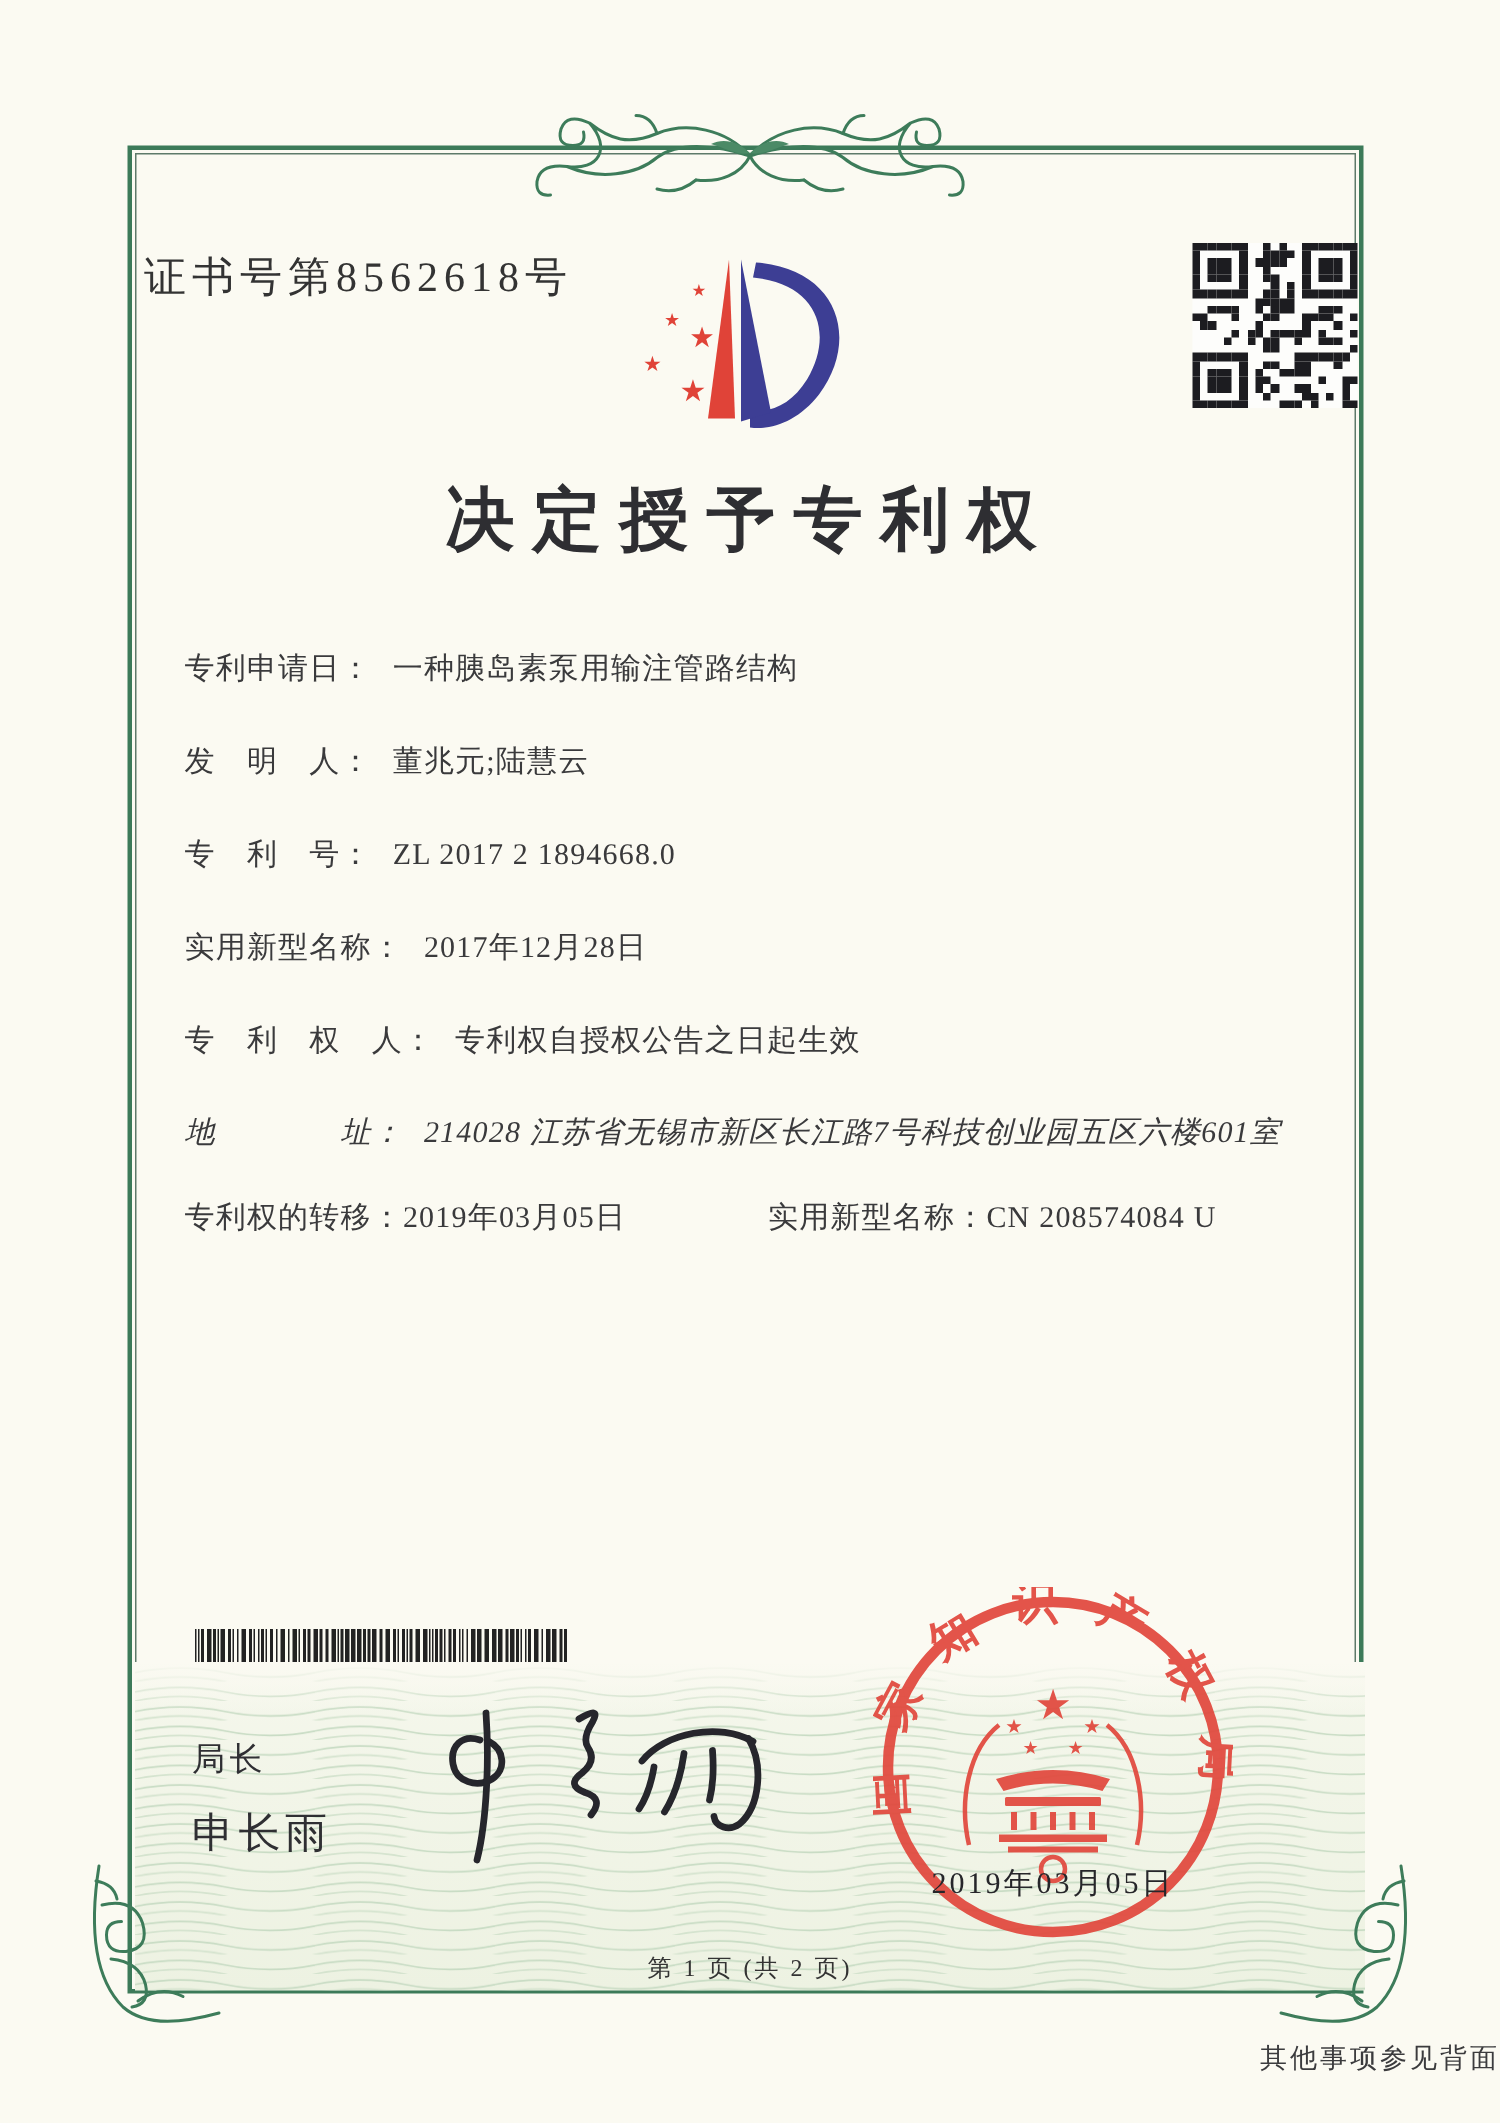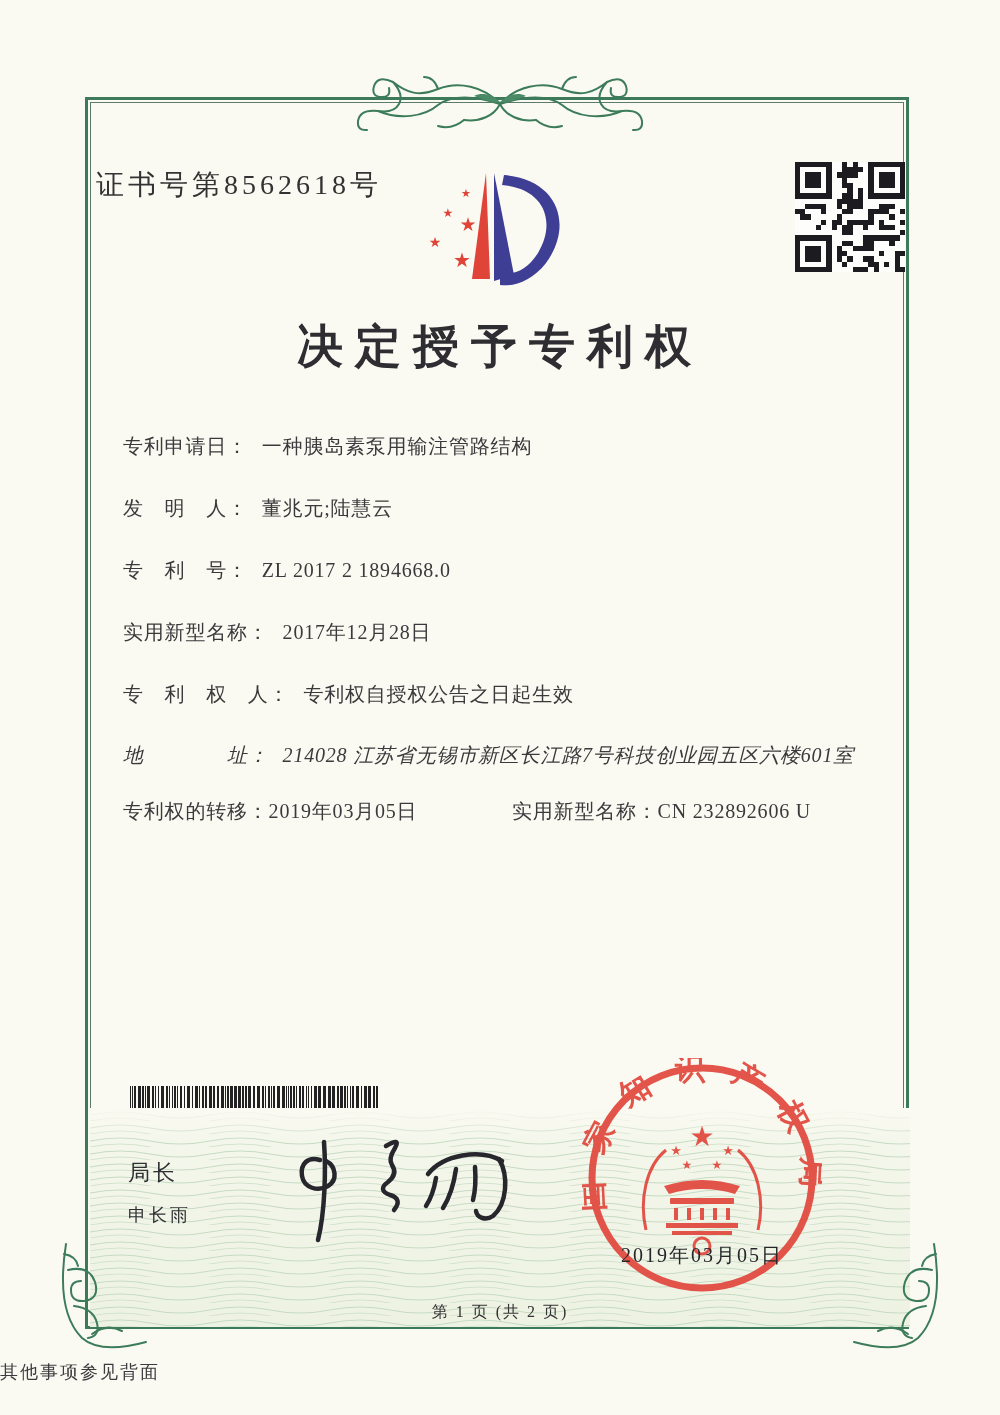--- a/index.html
+++ b/index.html
@@ -56,29 +56,29 @@
   .grant .g2{position:absolute;left:389px;top:0;}
   
   .body-text{position:absolute;left:121px;top:843px;width:764px;font-size:19.5px;line-height:1.92;letter-spacing:0.6px;color:#3b3b3d;}
   .body-text p{margin:0;text-indent:2em;}
   
   .barcode{position:absolute;left:130px;top:1086px;width:256px;height:22px;font-size:0;white-space:nowrap;overflow:hidden;}
   .barcode span{display:inline-block;height:100%;background:#222;}
   .barcode i{display:inline-block;height:100%;}
   
   .sig-role{position:absolute;left:128px;top:1158px;font-size:22px;letter-spacing:3px;color:#2f2f33;}
-  .sig-name{position:absolute;left:128px;top:1203px;font-size:18px;letter-spacing:3px;color:#2f2f33;}
+  .sig-name{position:absolute;left:128px;top:1203px;font-size:28px;letter-spacing:3px;color:#2f2f33;}
   .autograph{position:absolute;left:278px;top:1130px;width:245px;height:120px;}
   
   .seal{position:absolute;left:582px;top:1058px;width:240px;height:240px;}
   .seal-date{position:absolute;left:585px;top:1242px;width:234px;text-align:center;
     font-size:20px;letter-spacing:2px;color:#26262a;}
   
   .page-num{position:absolute;left:0;top:1302px;width:1000px;text-align:center;font-size:16px;color:#333;letter-spacing:2px;}
-  .back-note{position:absolute;left:0;top:1360px;width:1000px;text-align:left;font-size:18px;color:#3b3b3d;letter-spacing:2px;}
+  .back-note{position:absolute;left:0;top:1360px;width:1000px;text-align:right;font-size:18px;color:#3b3b3d;letter-spacing:2px;}
 </style>
 </head>
 <body>
 
 <div class="frame-outer">
   <div class="frame-inner"></div>
 </div>
 
 <div class="guilloche">
   <svg>
@@ -606,21 +606,21 @@
 <div class="field f4">
   <span class="flabel">专　利　权　人：</span><span class="fvalue">专利权自授权公告之日起生效</span>
 </div>
 <div class="field f5">
   <span class="flabel">地　　　　址：</span><span class="fvalue wrap">214028  江苏省无锡市新区长江路7号科技创业园五区六楼601室</span>
 </div>
 
 <div class="grant">
   <span>专利权的转移：</span><span>2019年03月05日</span>
   <span class="g2">
-    <span>实用新型名称：</span><span>CN 232892606 U</span>
+    <span>实用新型名称：</span><span>CN 208574084 U</span>
   </span>
 </div>
 
 <div class="body-text">
 </div>
 
 <div class="barcode" id="barcode"><span style="width: 1px;"></span><i style="width: 1px;"></i><span style="width: 1px;"></span><i style="width: 1px;"></i><span style="width: 2px;"></span><i style="width: 2px;"></i><span style="width: 3px;"></span><i style="width: 1px;"></i><span style="width: 2px;"></span><i style="width: 1px;"></i><span style="width: 1px;"></span><i style="width: 1px;"></i><span style="width: 3px;"></span><i style="width: 2px;"></i><span style="width: 2px;"></span><i style="width: 1px;"></i><span style="width: 1px;"></span><i style="width: 2px;"></i><span style="width: 1px;"></span><i style="width: 2px;"></i><span style="width: 3px;"></span><i style="width: 2px;"></i><span style="width: 2px;"></span><i style="width: 1px;"></i><span style="width: 1px;"></span><i style="width: 2px;"></i><span style="width: 1px;"></span><i style="width: 1px;"></i><span style="width: 2px;"></span><i style="width: 1px;"></i><span style="width: 1px;"></span><i style="width: 2px;"></i><span style="width: 2px;"></span><i style="width: 2px;"></i><span style="width: 1px;"></span><i style="width: 2px;"></i><span style="width: 3px;"></span><i style="width: 2px;"></i><span style="width: 1px;"></span><i style="width: 2px;"></i><span style="width: 3px;"></span><i style="width: 1px;"></i><span style="width: 1px;"></span><i style="width: 2px;"></i><span style="width: 2px;"></span><i style="width: 1px;"></i><span style="width: 2px;"></span><i style="width: 2px;"></i><span style="width: 3px;"></span><i style="width: 1px;"></i><span style="width: 2px;"></span><i style="width: 2px;"></i><span style="width: 2px;"></span><i style="width: 2px;"></i><span style="width: 3px;"></span><i style="width: 1px;"></i><span style="width: 1px;"></span><i style="width: 1px;"></i><span style="width: 2px;"></span><i style="width: 1px;"></i><span style="width: 3px;"></span><i style="width: 1px;"></i><span style="width: 3px;"></span><i style="width: 1px;"></i><span style="width: 3px;"></span><i style="width: 1px;"></i><span style="width: 2px;"></span><i style="width: 1px;"></i><span style="width: 2px;"></span><i style="width: 1px;"></i><span style="width: 3px;"></span><i style="width: 2px;"></i><span style="width: 2px;"></span><i style="width: 2px;"></i><span style="width: 3px;"></span><i style="width: 2px;"></i><span style="width: 2px;"></span><i style="width: 1px;"></i><span style="width: 1px;"></span><i style="width: 2px;"></i><span style="width: 2px;"></span><i style="width: 1px;"></i><span style="width: 1px;"></span><i style="width: 1px;"></i><span style="width: 2px;"></span><i style="width: 2px;"></i><span style="width: 3px;"></span><i style="width: 2px;"></i><span style="width: 3px;"></span><i style="width: 1px;"></i><span style="width: 1px;"></span><i style="width: 1px;"></i><span style="width: 1px;"></span><i style="width: 1px;"></i><span style="width: 2px;"></span><i style="width: 1px;"></i><span style="width: 2px;"></span><i style="width: 1px;"></i><span style="width: 1px;"></span><i style="width: 2px;"></i><span style="width: 2px;"></span><i style="width: 1px;"></i><span style="width: 2px;"></span><i style="width: 2px;"></i><span style="width: 1px;"></span><i style="width: 1px;"></i><span style="width: 1px;"></span><i style="width: 2px;"></i><span style="width: 1px;"></span><i style="width: 2px;"></i><span style="width: 3px;"></span><i style="width: 1px;"></i><span style="width: 3px;"></span><i style="width: 2px;"></i><span style="width: 3px;"></span><i style="width: 2px;"></i><span style="width: 3px;"></span><i style="width: 1px;"></i><span style="width: 3px;"></span><i style="width: 2px;"></i><span style="width: 2px;"></span><i style="width: 1px;"></i><span style="width: 3px;"></span><i style="width: 1px;"></i><span style="width: 2px;"></span><i style="width: 1px;"></i><span style="width: 1px;"></span><i style="width: 2px;"></i><span style="width: 1px;"></span><i style="width: 1px;"></i><span style="width: 2px;"></span><i style="width: 2px;"></i><span style="width: 3px;"></span><i style="width: 2px;"></i><span style="width: 1px;"></span><i style="width: 2px;"></i><span style="width: 3px;"></span><i style="width: 1px;"></i><span style="width: 3px;"></span><i style="width: 2px;"></i><span style="width: 2px;"></span><i style="width: 1px;"></i><span style="width: 2px;"></span><i style="width: 2px;"></i></div>
 
 <div class="sig-role">局长</div>
 <div class="sig-name">申长雨</div>

